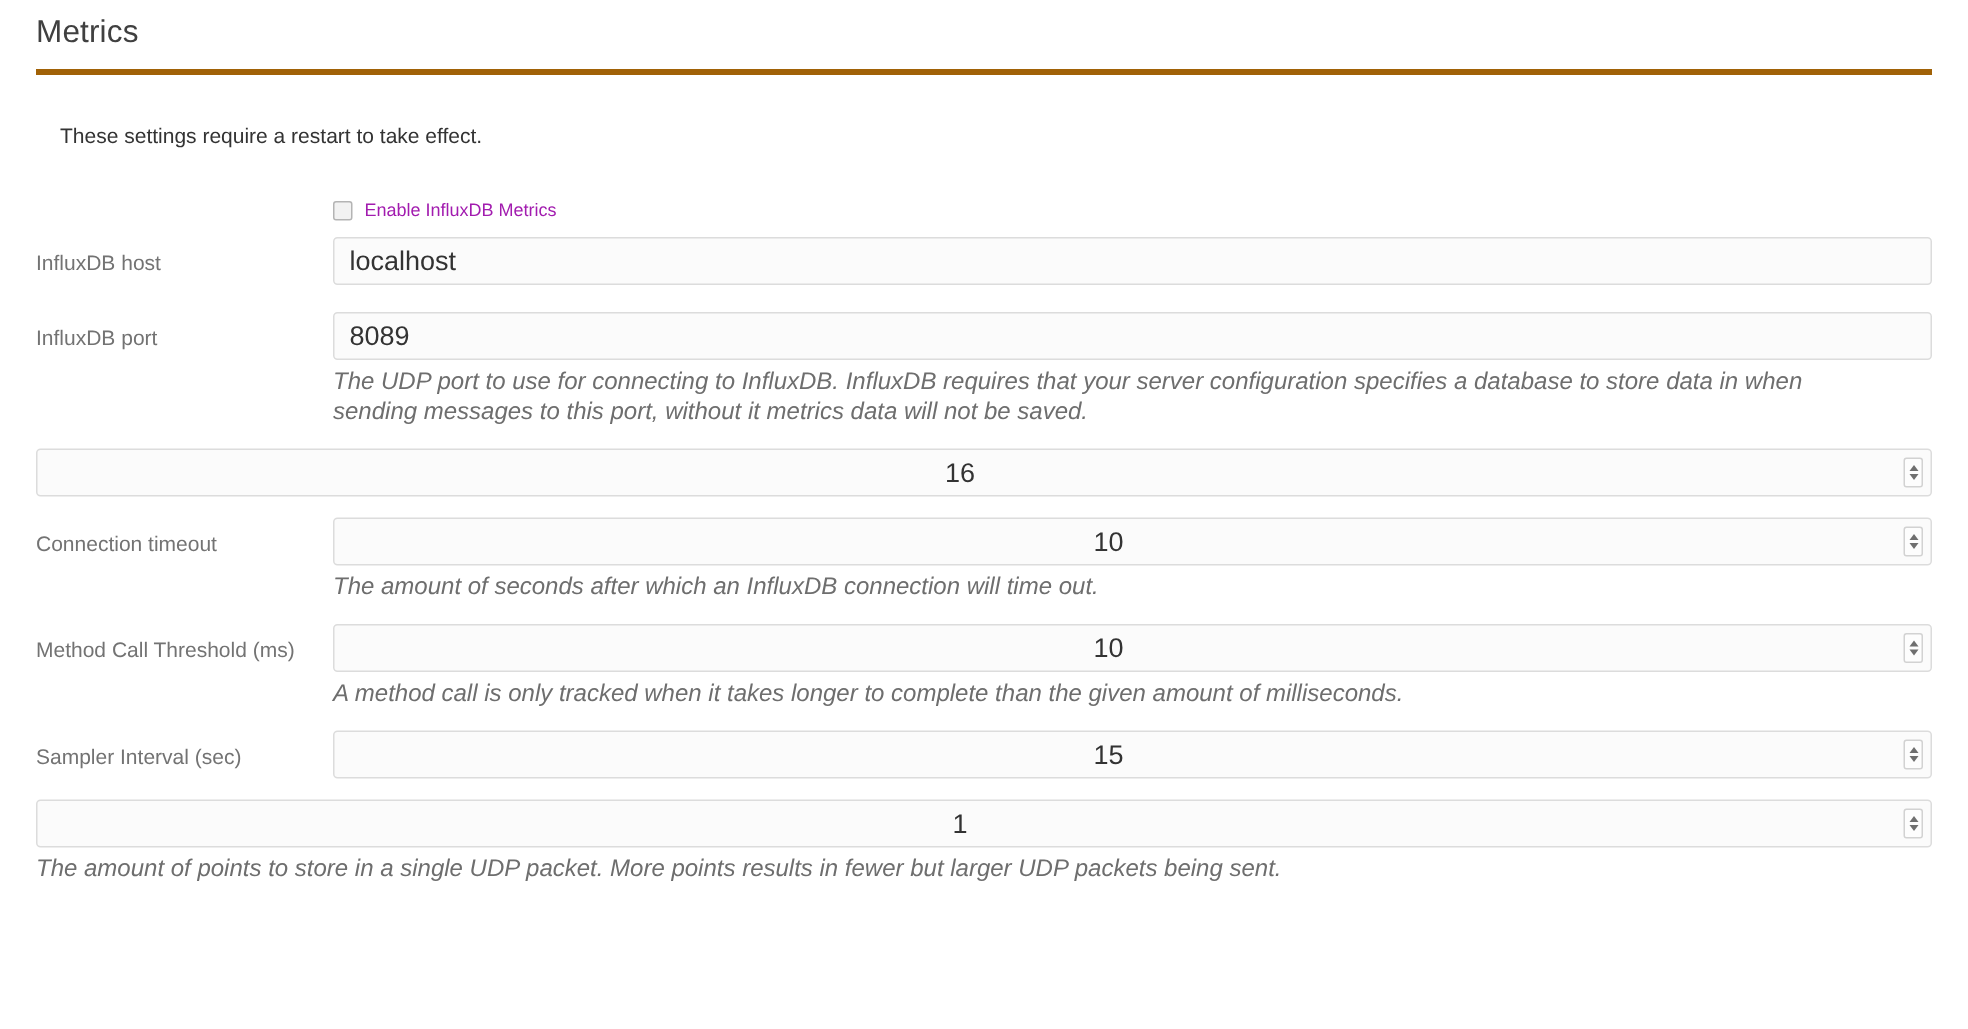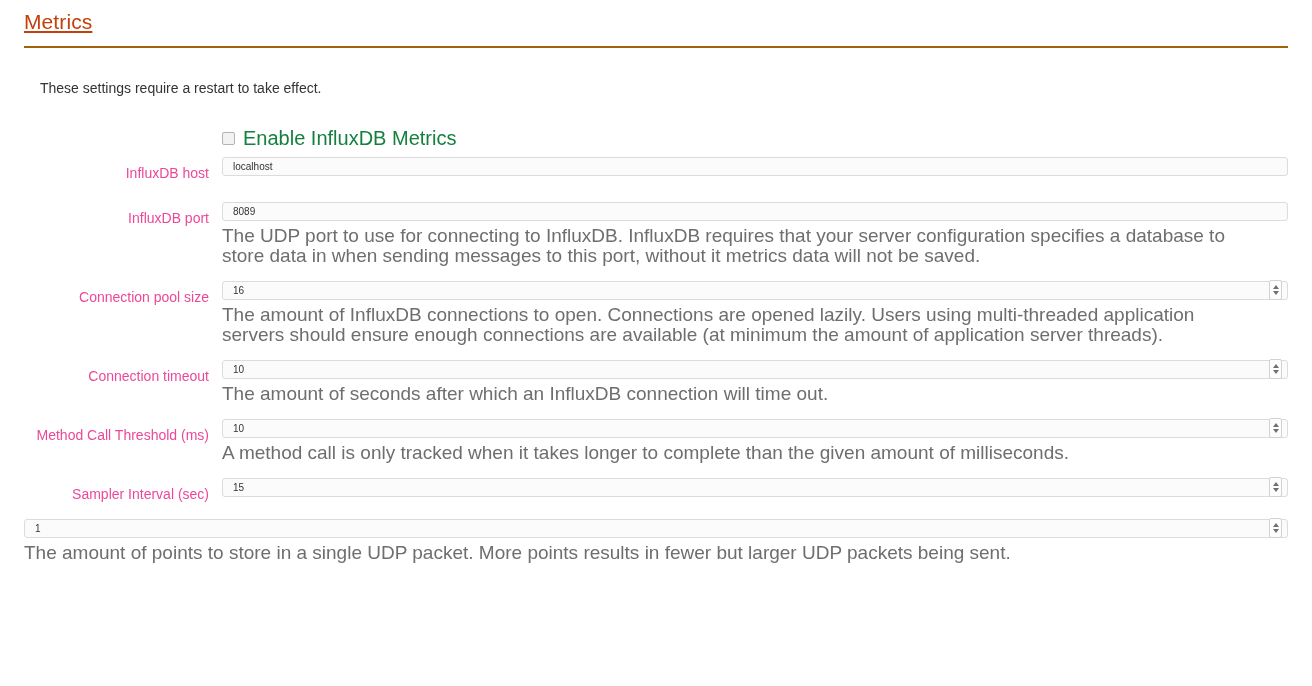--- a/index.html
+++ b/index.html
@@ -15,44 +15,42 @@
     overflow: hidden;
   }
   .page {
     padding: 0 24px;
     box-sizing: border-box;
     width: 1312px;
   }
   .page-title {
     font-size: 21px;
     font-weight: 400;
-    color: #c2410c;
+    color: #404040;
     margin: 0;
     padding: 10px 0 12px 0;
-    border-bottom: 2px solid #a16207;
+    border-bottom: 4px solid #a16207;
     letter-spacing: 0.1px;
-    text-decoration: underline;
   }
   .intro {
     font-size: 14px;
     color: #333333;
     margin: 16px;
     padding: 16px 0 14px 0;
   }
   .form-row {
     display: flex;
     align-items: flex-start;
     margin-bottom: 0;
   }
   .form-label {
     width: 198px;
     min-width: 198px;
-    text-align: right;
     font-size: 14px;
-    color: #ec4899;
+    color: #737373;
     padding-top: 8px;
     padding-right: 13px;
     box-sizing: border-box;
     line-height: 19px;
   }
   .field-col {
     flex: 1;
     min-width: 0;
   }
   .checkbox-row {
@@ -71,43 +69,44 @@
     height: 13px;
     border: 1px solid #b4b4b4;
     background: #f2f2f2;
     border-radius: 2px;
     box-sizing: border-box;
     display: inline-block;
     margin: 0 8px 0 0;
     flex: 0 0 auto;
   }
   .cbx-label {
-    font-size: 20px;
-    color: #15803d;
+    font-size: 12px;
+    color: #a21caf;
     line-height: 16px;
   }
   .text-input {
     width: 100%;
     box-sizing: border-box;
-    height: 19px;
+    height: 32px;
     border: 1px solid #dcdcdc;
     border-radius: 3px;
     background: #fbfbfb;
     font-family: "Liberation Sans", sans-serif;
-    font-size: 10px;
+    font-size: 18px;
     color: #333333;
     padding: 0 10px;
     outline: none;
   }
   .number-wrap {
     position: relative;
     width: 100%;
   }
   .number-wrap .text-input {
     padding-right: 42px;
+    text-align: center;
   }
   .spinner {
     position: absolute;
     right: 6px;
     top: 50%;
     transform: translateY(-50%);
     width: 13px;
     height: 20px;
     display: flex;
     flex-direction: column;
@@ -125,25 +124,26 @@
     border-right: 3.5px solid transparent;
   }
   .spinner .up {
     border-bottom: 4px solid #6f6f6f;
     margin-bottom: 2px;
   }
   .spinner .down {
     border-top: 4px solid #6f6f6f;
   }
   .helptext {
-    font-size: 19px;
+    font-size: 16px;
     color: #6e6e6e;
     line-height: 20px;
     padding: 5px 0 0 0;
     max-width: 1012px;
+    font-style: italic;
   }
   .gap {
     height: 18px;
   }
   .gap-sm {
     height: 14px;
   }
 </style>
 </head>
 <body>
@@ -173,30 +173,28 @@
     <div class="form-label">InfluxDB port</div>
     <div class="field-col">
       <input class="text-input" type="text" value="8089" style="">
       <div class="helptext">The UDP port to use for connecting to InfluxDB. InfluxDB requires that your server configuration specifies a database to store data in when sending messages to this port, without it metrics data will not be saved.</div>
     </div>
   </div>
 
   <div class="gap-sm"></div>
 
   <div class="form-row">
-    <div class="form-label">Connection pool size</div>
     <div class="field-col">
       <div class="number-wrap">
         <input class="text-input" type="text" value="16" style="">
         <span class="spinner">
           <span class="arrow up"></span>
           <span class="arrow down"></span>
         </span>
       </div>
-      <div class="helptext">The amount of InfluxDB connections to open. Connections are opened lazily. Users using multi-threaded application servers should ensure enough connections are available (at minimum the amount of application server threads).</div>
     </div>
   </div>
 
   <div class="gap-sm"></div>
 
   <div class="form-row">
     <div class="form-label">Connection timeout</div>
     <div class="field-col">
       <div class="number-wrap">
         <input class="text-input" type="text" value="10" style="">

